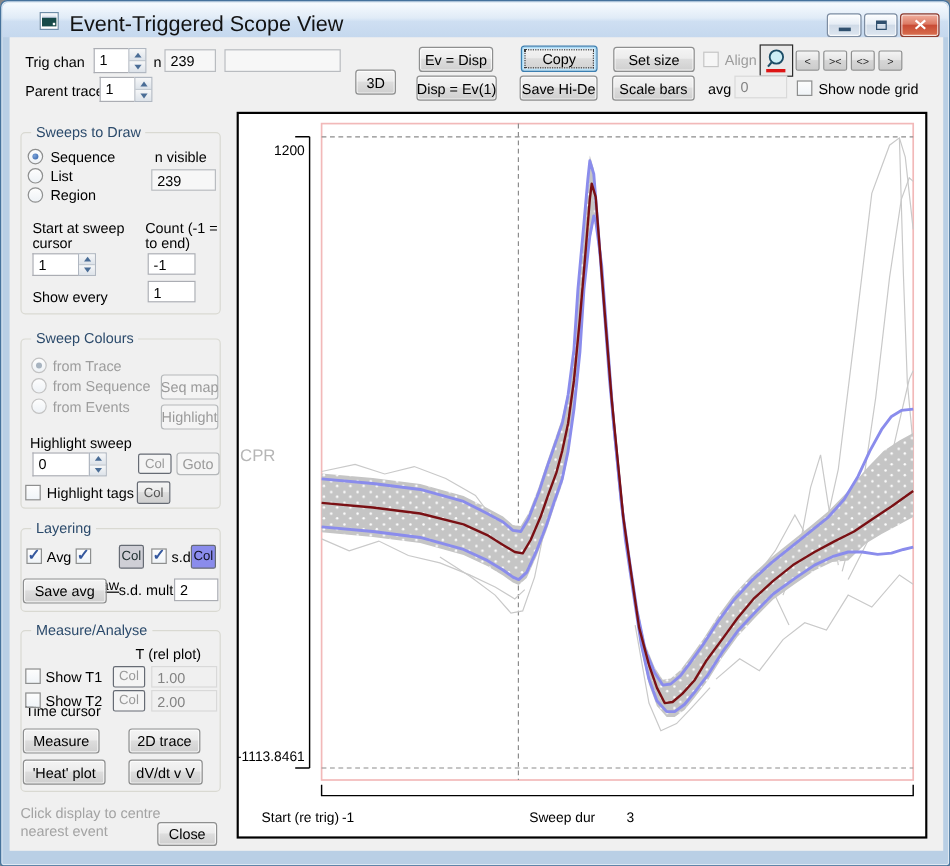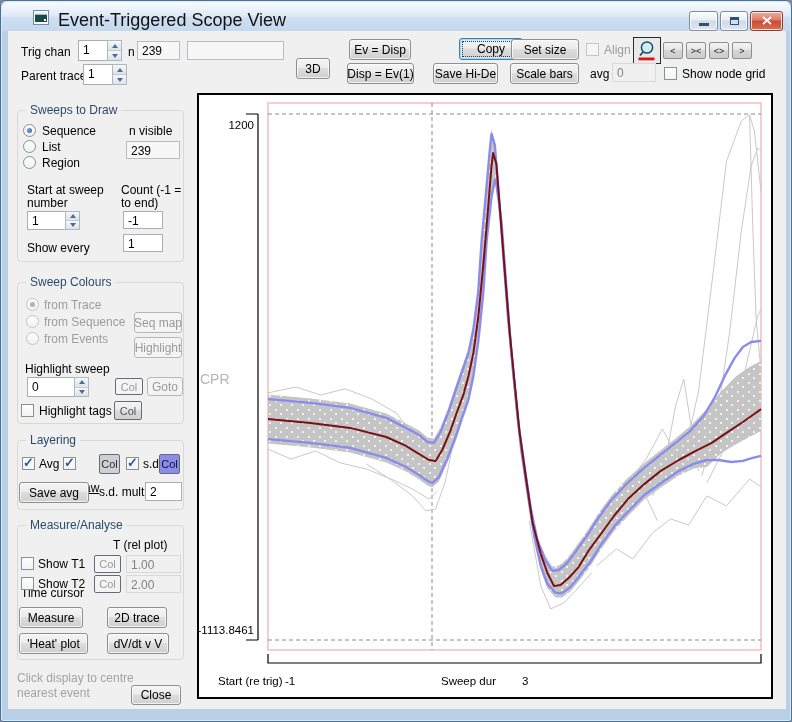--- a/index.html
+++ b/index.html
@@ -121,21 +121,21 @@
           <i class="ar-up"></i>
         </div>
       <div class="spin-b">
           <i class="ar-dn"></i>
         </div>
     </div>
   </div>
   <div class="btn" style="left:295px;top:57px;width:34px;height:21px;">3D</div>
   <div class="btn" style="left:348px;top:38px;width:62px;height:21px;">Ev = Disp</div>
   <div class="btn" style="left:346px;top:62px;width:67px;height:21px;">Disp = Ev(1)</div>
-  <div class="btn default" style="left:458px;top:37px;width:64px;height:22px;">Copy</div>
+  <div class="btn default" style="left:433px;top:37px;width:64px;height:22px;">Copy</div>
   <div class="btn" style="left:432px;top:62px;width:65px;height:21px;text-align:right;">Save Hi-De</div>
   <div class="btn" style="left:510px;top:38px;width:68px;height:21px;">Set size</div>
   <div class="btn" style="left:509px;top:62px;width:69px;height:21px;">Scale bars</div>
   <div class="cb dis" style="left:585px;top:42px;"></div>
   <span class="lb dis" style="left:603px;top:42px;">Align</span>
   <div class="magbtn">
     <svg width="22" height="23" viewBox="0 0 22 23">
       <circle cx="11" cy="8.5" r="5.6" fill="#cdeef5" stroke="#1d4d66" stroke-width="1.5"></circle>
       <line x1="7" y1="13" x2="4" y2="16.5" stroke="#1d4d66" stroke-width="1.8"></line>
       <rect x="2.5" y="18.5" width="16" height="2.8" fill="#dd1414"></rect>
@@ -155,21 +155,21 @@
   </div>
   <div class="radio sel" style="left:22px;top:123px;"></div>
   <span class="lb" style="left:41px;top:123px;">Sequence</span>
   <div class="radio" style="left:22px;top:139px;"></div>
   <span class="lb" style="left:41px;top:139px;">List</span>
   <div class="radio" style="left:22px;top:155px;"></div>
   <span class="lb" style="left:41px;top:155px;">Region</span>
   <span class="lb" style="left:128px;top:123px;">n visible</span>
   <div class="fld ro" style="left:125px;top:140px;width:54px;height:18px;">239</div>
   <span class="lb" style="left:26px;top:182px;">Start at sweep</span>
-  <span class="lb" style="left:26px;top:195px;">number</span>
+  <span class="lb" style="left:26px;top:195px;">cursor</span>
   <span class="lb" style="left:120px;top:182px;">Count (-1 =</span>
   <span class="lb" style="left:120px;top:195px;">to end)</span>
   <div class="spin" style="left:26px;top:210px;width:53px;height:19px;">
     <div class="spin-val">1</div>
     <div class="spin-btns">
       <div class="spin-b">
           <i class="ar-up"></i>
         </div>
       <div class="spin-b">
           <i class="ar-dn"></i>

